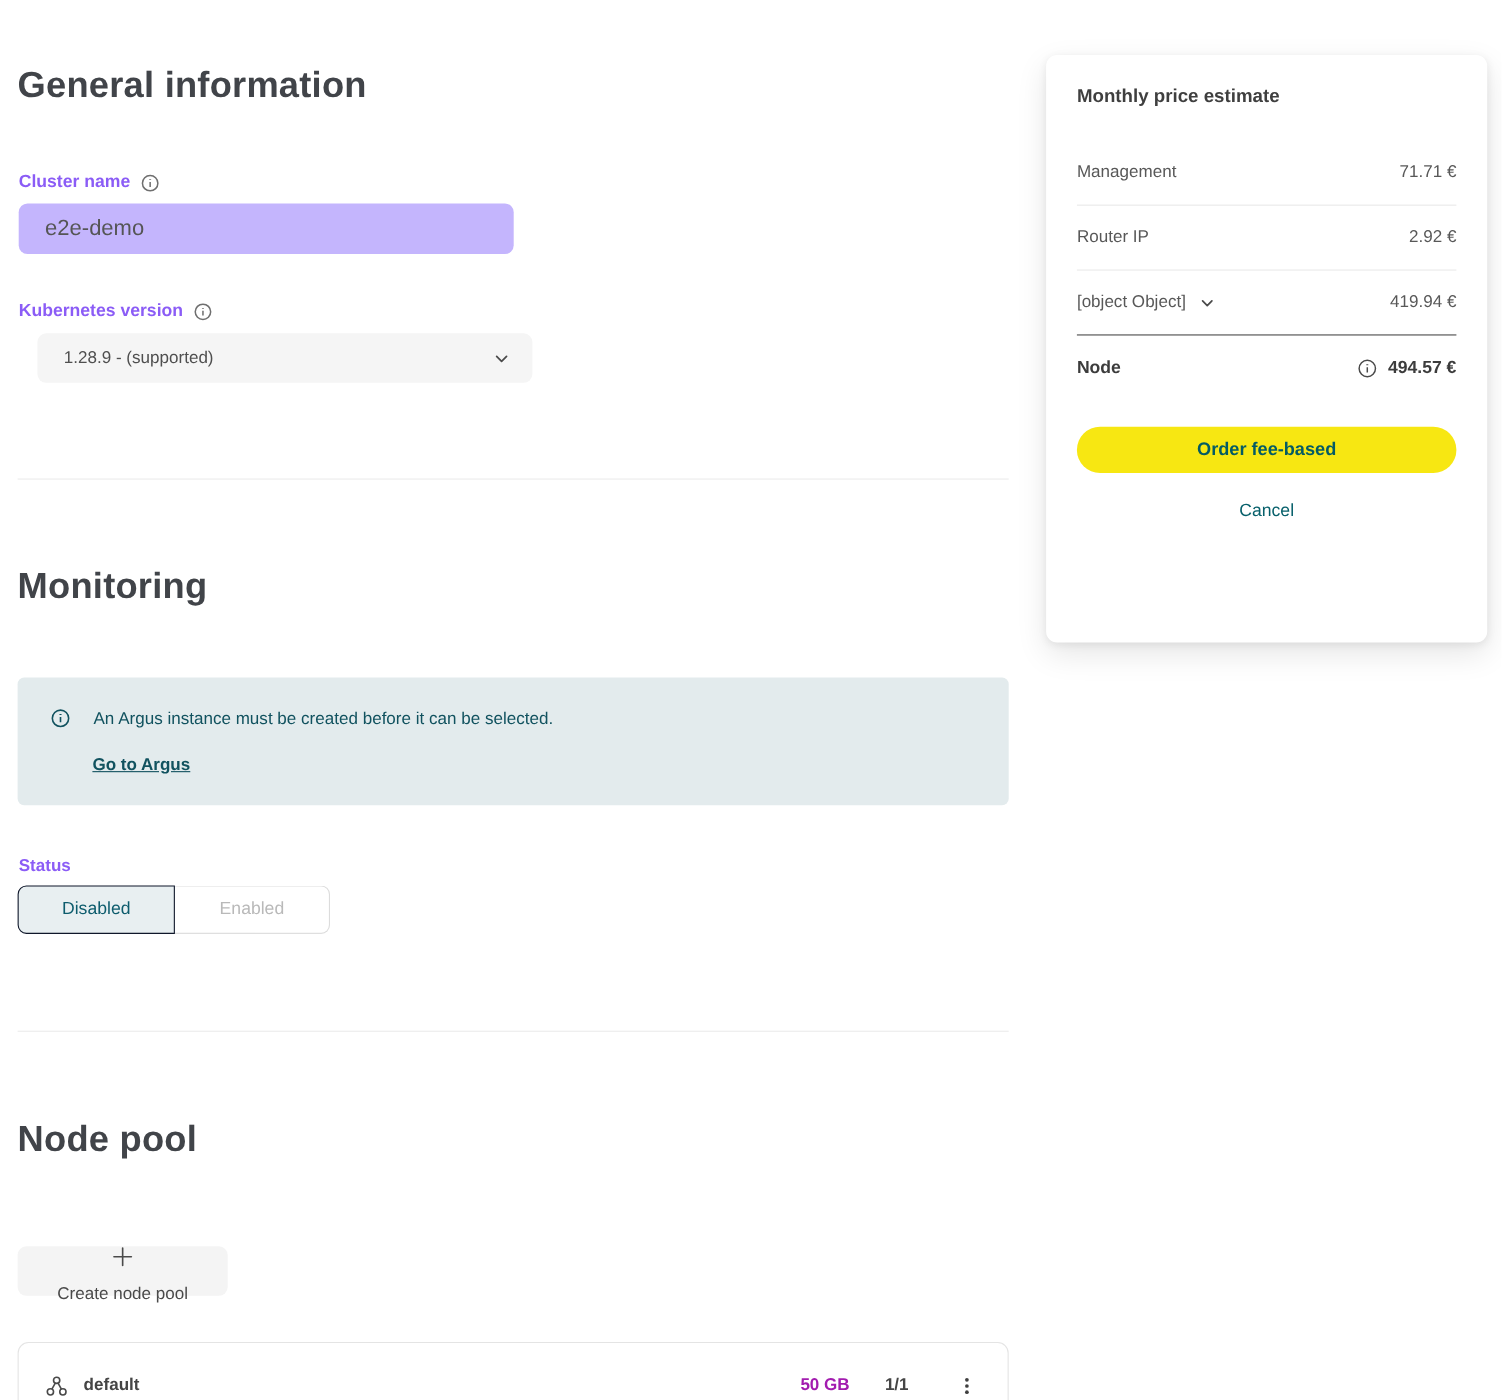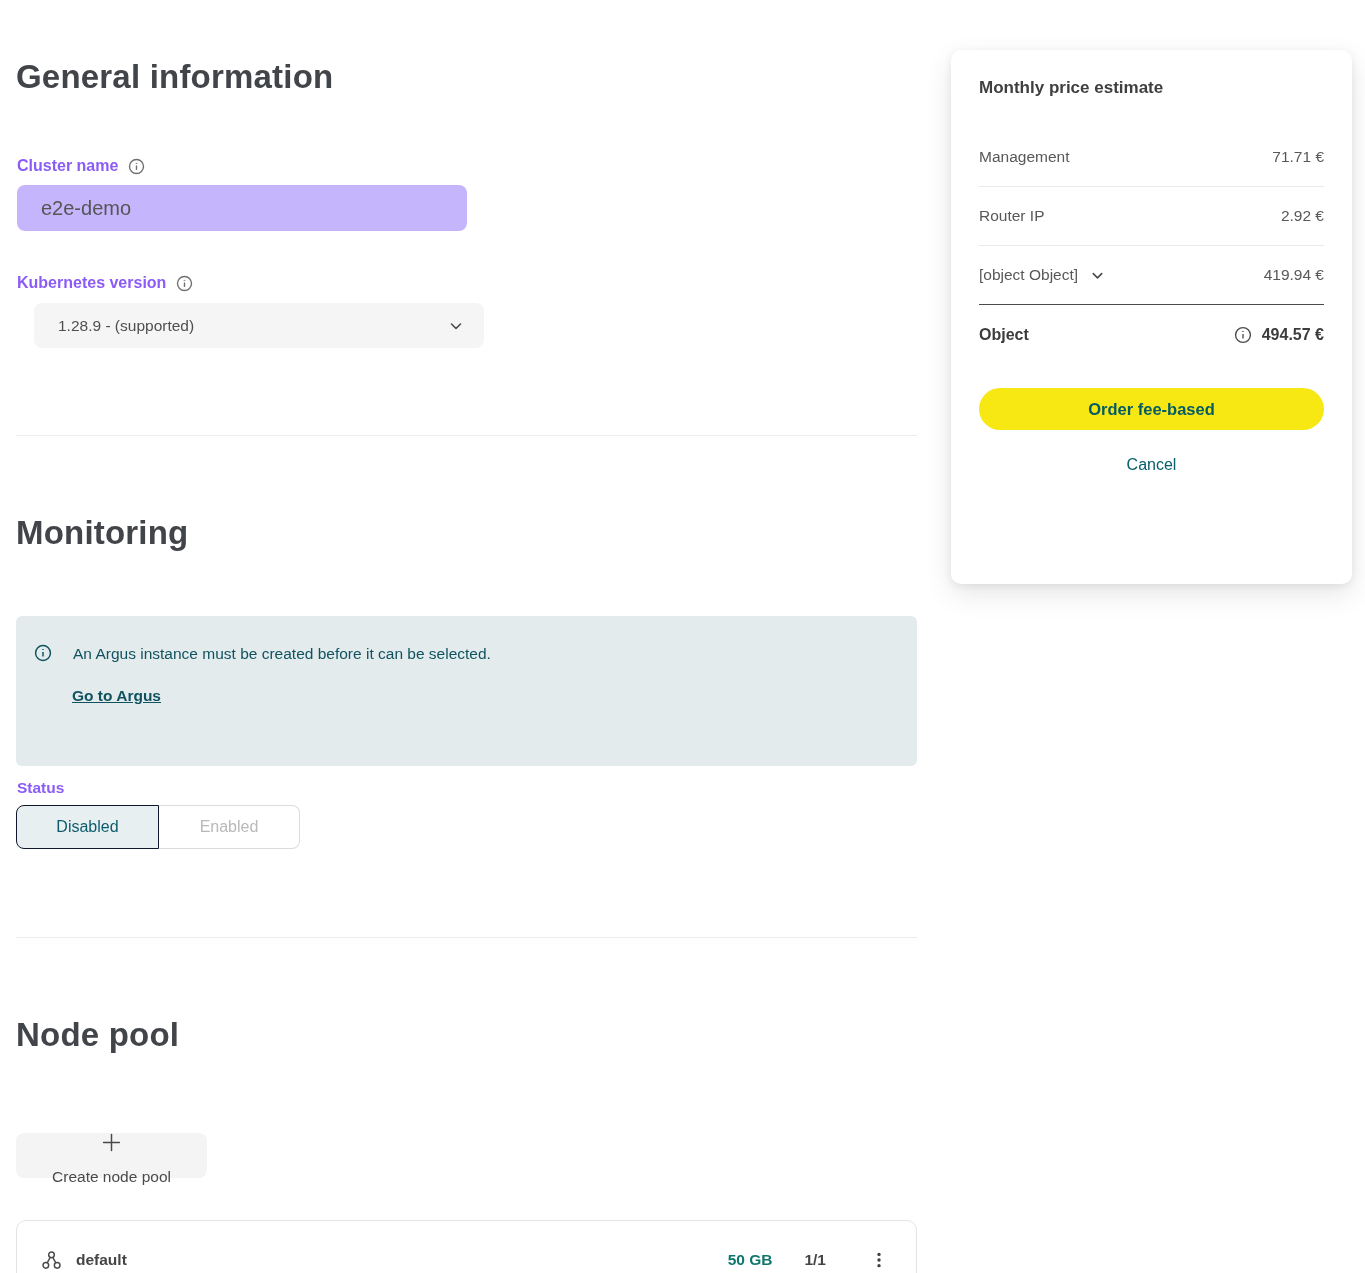--- a/index.html
+++ b/index.html
@@ -24,22 +24,22 @@
     font-size:20px; color:#555; padding:0 24px; outline:none; display:block;
   }
   .select-box {
     width:450px; height:45px; background:#f5f5f5; border-radius:8px;
     display:flex; align-items:center; justify-content:space-between;
     padding:0 20px 0 24px; font-size:15.5px; color:#4f4f4f; cursor:pointer;
   }
   .divider { height:1px; background:#ececec; width:901px; }
 
   .notice-box {
-    width:901px; height:150px; background:#e3ebed; border-radius:6px;
-    padding:28px 0 0 18px;
+    width:901px; height:116px; background:#e3ebed; border-radius:6px;
+    padding:28px 0 0 30px;
   }
   .notice-row { display:flex; align-items:flex-start; gap:21px; }
   .notice-text { font-size:15.5px; color:#11525f; line-height:1.35; }
   .notice-link {
     display:inline-block; margin:22px 0 0 38px; font-size:15.5px; font-weight:700;
     color:#11525f; text-decoration:underline; cursor:pointer;
   }
 
   .toggle-group { display:flex; }
   .toggle-btn {
@@ -60,21 +60,21 @@
     display:flex; align-items:center; gap:16px; padding:0 18px;
     font-family:"Liberation Sans", sans-serif;
     font-size:15.5px; color:#4a4a4a; cursor:pointer;flex-direction:column;
   }
 
   .pool-row {
     width:901px; height:80px; border:1px solid #e4e4e4; border-radius:10px;
     display:flex; align-items:center; padding:0 24px; background:#fff;
   }
   .pool-name { font-size:15.5px; font-weight:700; color:#454545; margin-left:14px; }
-  .pool-size { font-size:15.5px; font-weight:700; color:#0f766e; margin-left:auto; }
+  .pool-size { font-size:15.5px; font-weight:700; color:#a21caf; margin-left:auto; }
   .pool-count { font-size:15.5px; font-weight:700; color:#454545; margin-left:32px; }
   .kebab-btn { margin-left:40px; background:none; border:none; cursor:pointer; display:flex; padding:4px; }
 
   .price-card {
     left:951px; top:50px; width:401px; height:534px; background:#fff;
     border-radius:10px;
     box-shadow:0 2px 8px rgba(0,0,0,.07), 0 10px 28px rgba(0,0,0,.10);
     padding:28px;
   }
   .price-title { font-size:17px; font-weight:700; color:#3f3f3f; }
@@ -221,21 +221,21 @@
         <span>[object Object]</span>
         <span class="chev">
           <svg width="15" height="15" viewBox="0 0 16 16" fill="none" stroke="#4a4a4a" stroke-width="1.7" stroke-linecap="round" stroke-linejoin="round">
             <path d="M3.5 6 8 10.5 12.5 6"></path>
           </svg>
         </span>
       </span>
       <span class="amt">419.94 €</span>
     </div>
     <div class="price-row total-row">
-      <span class="lbl">Object</span>
+      <span class="lbl">Node</span>
       <span class="amt">
         <span class="info-icon" style="color:#4a4a4a;">
           <svg width="18" height="18" viewBox="0 0 16 16" fill="none" stroke="currentColor" stroke-width="1.2">
             <circle cx="8" cy="8" r="6.6"></circle>
               <line x1="8" y1="7" x2="8" y2="11.2"></line>
               <line x1="8" y1="4.6" x2="8" y2="5.4" stroke-width="1.6"></line>
           </svg>
         </span>
         <span>494.57 €</span>
       </span>

